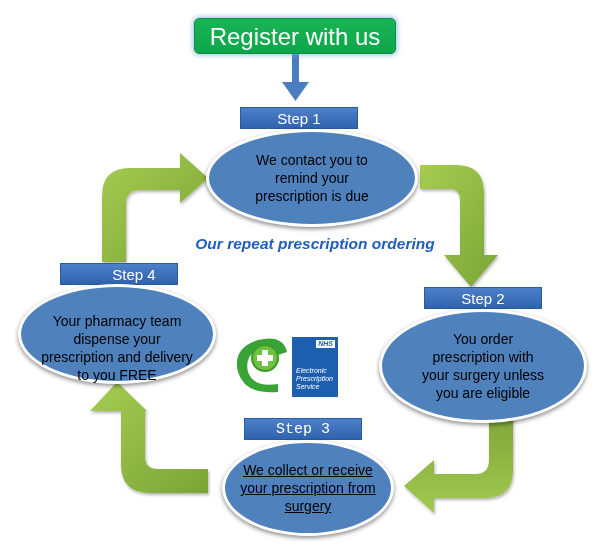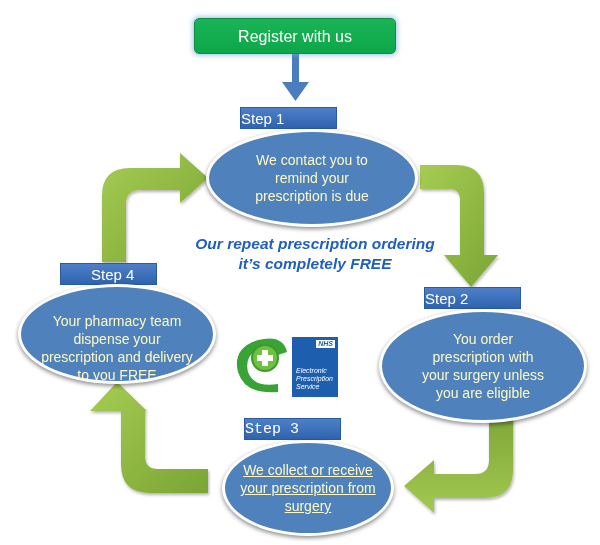--- a/index.html
+++ b/index.html
@@ -6,36 +6,36 @@
   body { width: 600px; height: 545px; position: relative; overflow: hidden;
          font-family: "Liberation Sans", "DejaVu Sans", sans-serif; }
   #canvas { position: absolute; left: 0; top: 0; width: 600px; height: 545px; }
   .abs { position: absolute; }
 
   .register {
     left: 194px; top: 18px; width: 202px; height: 36px;
     background: linear-gradient(#19b456, #0ea64a);
     border: 1px solid #0b8f3e; border-radius: 5px;
     box-shadow: 0 0 4px 2px rgba(120,170,230,0.55);
-    color: #fff; font-size: 16px; line-height: 36px; text-align: center;
+    color: #fff; font-size: 24px; line-height: 36px; text-align: center;
     box-sizing: border-box;
   }
   .step-label {
-    width: 97px; height: 22px; box-sizing: border-box;
+    width: 118px; height: 22px; box-sizing: border-box;
     background: linear-gradient(#4d80c8, #2f63ad);
     border: 1px solid #2a5aa0;
-    color: #fff; font-size: 15px; line-height: 21px; 
+    color: #fff; font-size: 15px; line-height: 21px; text-align: center;
   }
   .ellipse {
     box-sizing: border-box;
     background: #4f81bd;
     border: 3px solid #ffffff;
     border-radius: 50%;
     box-shadow: 0 2px 4px rgba(0,0,0,0.45);
-    color: #fef9c3; font-size: 14px; line-height: 18px; text-align: center;
+    color: #000000; font-size: 14px; line-height: 18px; text-align: center;
     display: flex; align-items: center; justify-content: center;
     padding: 0 14px;
   }
   .center-text {
     left: 170px; top: 234px; width: 290px;
     color: #1f5fbf; font-weight: bold; font-size: 15.5px; line-height: 20px;
     text-align: center;
     font-style: italic;
   }
   .eps {
@@ -108,21 +108,20 @@
   <span style="max-width:130px;">You order prescription with your surgery unless you are eligible</span>
 </div>
 
 <div class="abs step-label" style="left:244px;top:418px;font-family:Liberation Mono, monospace;">Step 3</div>
 <div class="abs ellipse" style="left:222px;top:440px;width:172px;height:96px;">
   <span style="max-width:140px;text-decoration:underline;">We collect or receive your prescription from surgery</span>
 </div>
 
 <div class="abs center-text">
   <div>Our repeat prescription ordering</div>
-  <div>it’s completely FREE</div>
 </div>
 
 <div class="abs eps">
   <span class="nhs">NHS</span>
   <div class="eps-text">
     <div>Electronic</div>
     <div>Prescription</div>
     <div>Service</div>
   </div>
 </div>

